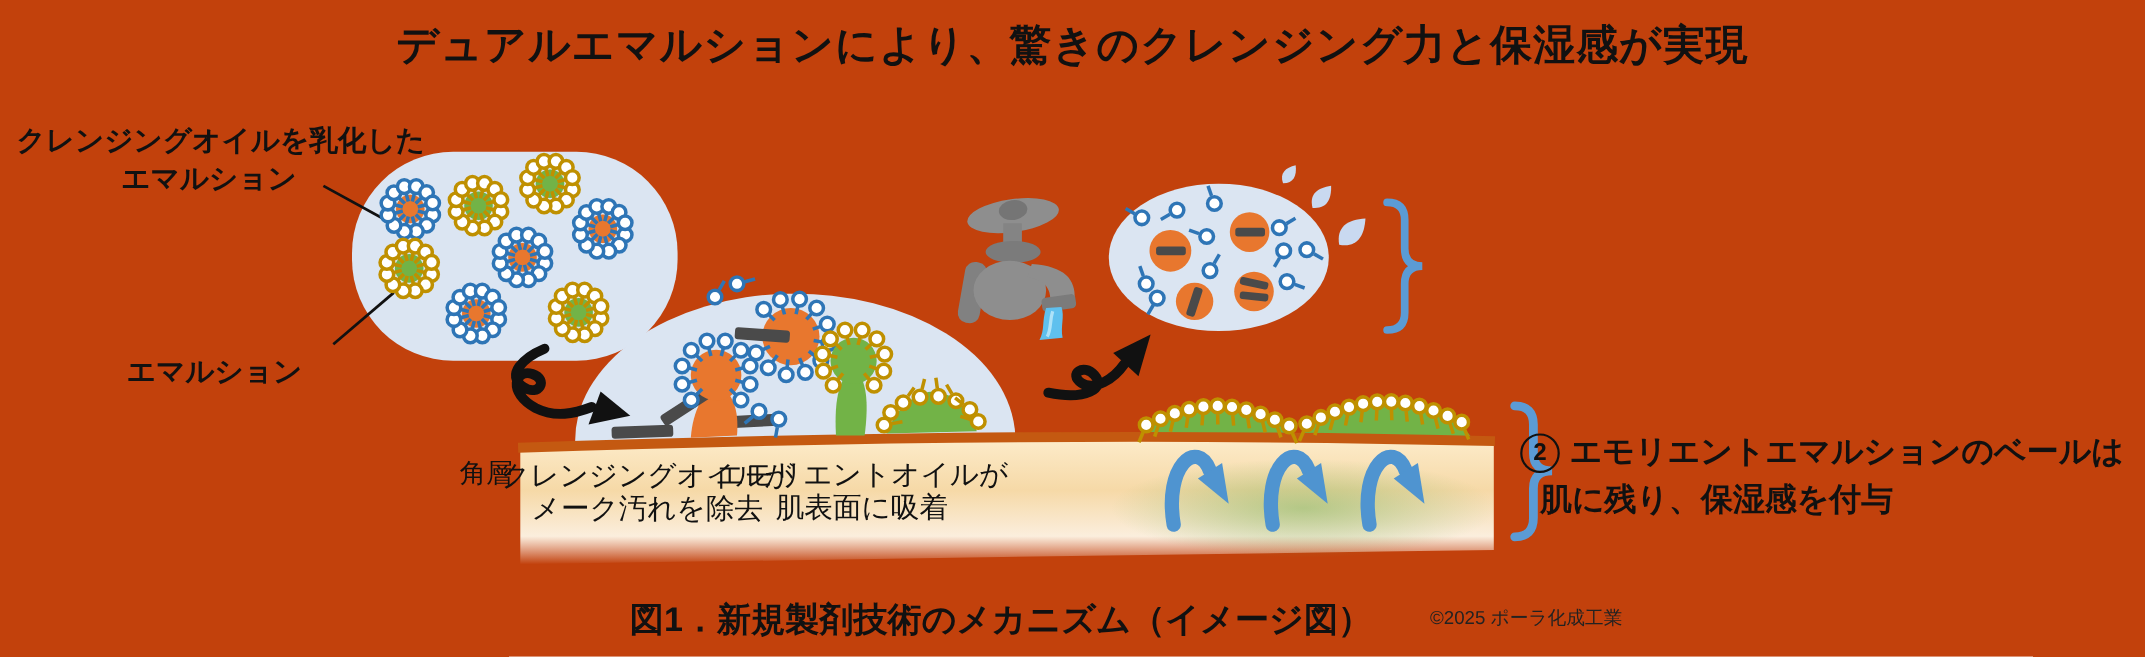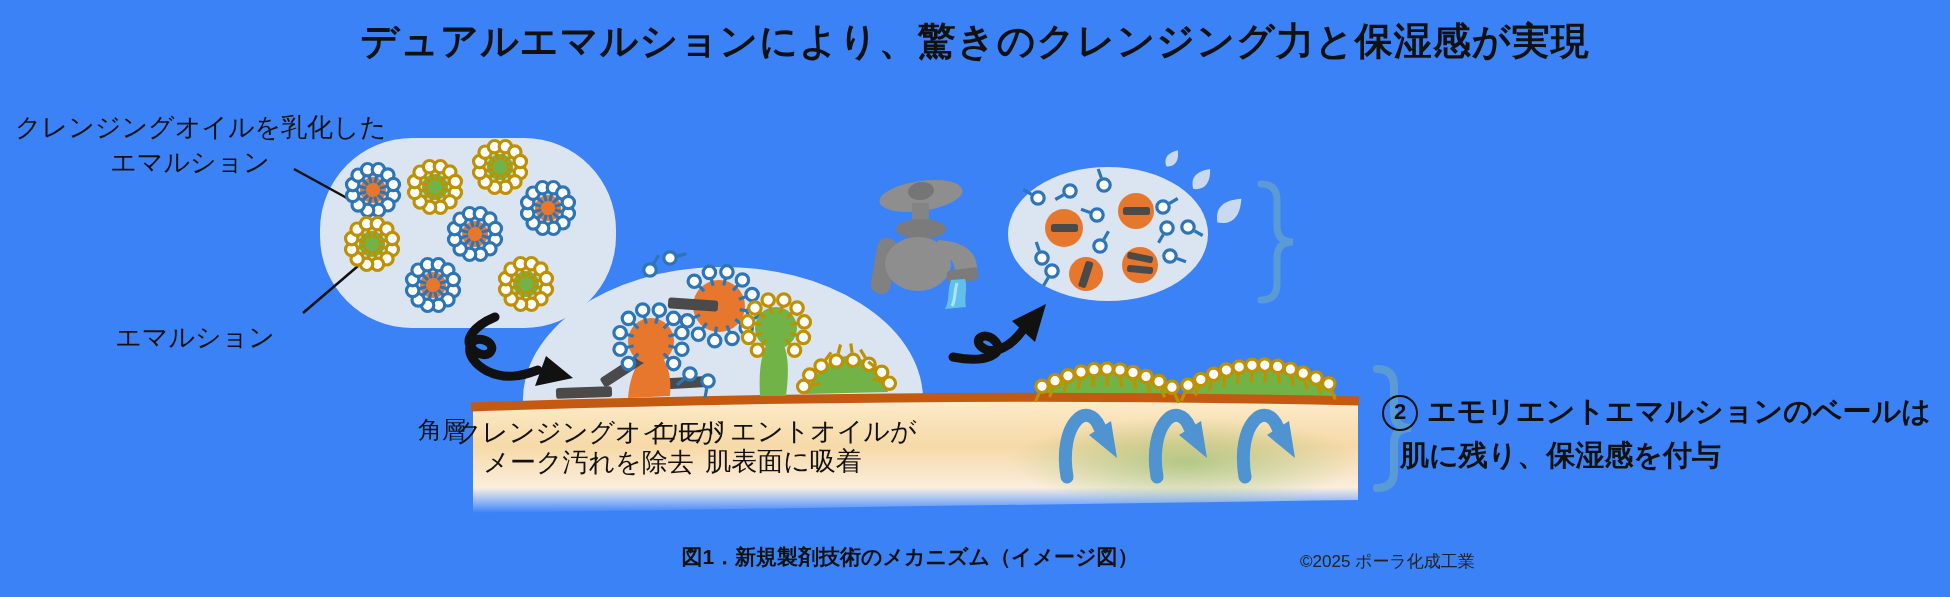--- a/index.html
+++ b/index.html
@@ -1,37 +1,37 @@
 <!DOCTYPE html>
 <html style="--blob: #dbe5f2; --orange: #e8772e; --blueRing: #2e75b6; --goldRing: #bf9000; --green: #72b347; --skinLine: #c45911; --makeup: #4a4a4a; --water: #5fc0ee; --faucetGray: #8e8e8e; --arrowBlack: #111111; --bounceBlue: #4f94d0; --braceBlue: #5b9bd5; --droplet: #c9d9f0; --glowGreen: #7cb35b;"><head>
 <meta charset="utf-8">
 <style>
   html,body{margin:0;padding:0;background:#fff;}
   .stage{
-    position:relative;width:1950px;height:597px;background:#3b82f6;overflow:hidden;
+    position:relative;width:1950px;height:597px;background:#c2410c;overflow:hidden;
     font-family:"Liberation Sans","DejaVu Sans",sans-serif;color:#111;
   }
   .stage svg{position:absolute;left:0;top:0;}
   .txt{position:absolute;white-space:nowrap;}
   .title{left:0;top:16px;width:1950px;text-align:center;font-size:38px;font-weight:800;letter-spacing:1px;}
-  .label{width:350px;text-align:center;font-size:26px;line-height:1.35;}
+  .label{width:350px;text-align:center;font-size:26px;line-height:1.35;font-weight:bold;}
   .label1{left:15px;top:110px;}
   .label2{left:20px;top:320px;}
   .stratum{left:388px;top:414px;font-size:24px;margin-left:30px;}
   .skin-cap{width:285px;text-align:center;font-size:26px;line-height:1.16;}
   .sc1{left:446px;top:417px;}
   .sc2{left:641px;top:417px;font-family:Liberation Serif, serif;}
   .point{font-size:29px;font-weight:800;line-height:1.5;}
   .p1{left:1312px;top:200px;}
   .p2{left:1382px;top:390px;}
   .p1 .indent{padding-left:48px;}
   .p2 .indent{padding-left:18px;}
   .cnum{display:inline-block;width:32px;height:32px;border:2.5px solid #111;border-radius:50%;
         text-align:center;line-height:30px;font-size:22px;font-weight:800;margin-right:9px;vertical-align:2px;}
-  .figcap{left:560px;top:543px;width:700px;text-align:center;font-size:21px;font-weight:800;}
+  .figcap{left:560px;top:543px;width:700px;text-align:center;font-size:31px;font-weight:800;}
   .copyright{left:1300px;top:550px;font-size:17px;color:#222;}
 </style>
 </head>
 <body>
 
 <div class="stage">
 
   <svg width="1950" height="597" viewBox="0 0 1950 597">
     <defs>
       <linearGradient id="skinGrad" x1="0" y1="0" x2="0" y2="1">

